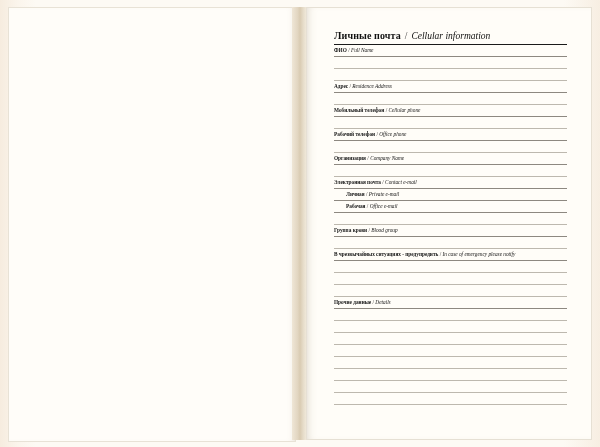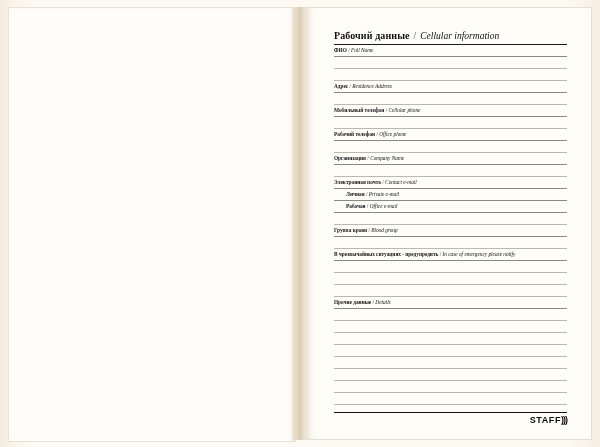--- a/index.html
+++ b/index.html
@@ -135,21 +135,21 @@
 <div id="page">
   <div class="paper-frame"></div>
 
   <div class="page-left"></div>
   <div class="spine"></div>
 
   <div class="page-right">
 
     <div class="content">
       <div class="title-row">
-        <span class="title-ru">Рабочий данные</span>
+        <span class="title-ru">Личные почта</span>
         <span class="title-slash">/</span>
         <span class="title-en">Cellular information</span>
       </div>
       <div class="title-rule"></div>
 
       <div id="fields-container">
           <div class="field">
             <div class="lbl line label-line"><span class="ru">ФИО</span> <span>/</span> <span class="en">Full Name</span></div>
             <div class="line-box"></div>
             <div class="line-box"></div>
@@ -197,21 +197,15 @@
             <div class="line-box"></div>
             <div class="line-box"></div>
             <div class="line-box"></div>
             <div class="line-box"></div>
             <div class="line-box"></div>
             <div class="line-box"></div>
           </div>
         </div>
     </div>
 
-    <div class="footer">
-      <div class="footer-rule"></div>
-      <div class="brand">
-        <span>STAFF</span><span class="chev">)))</span>
-      </div>
-    </div>
 
   </div>
 </div>
 
 </body></html>

